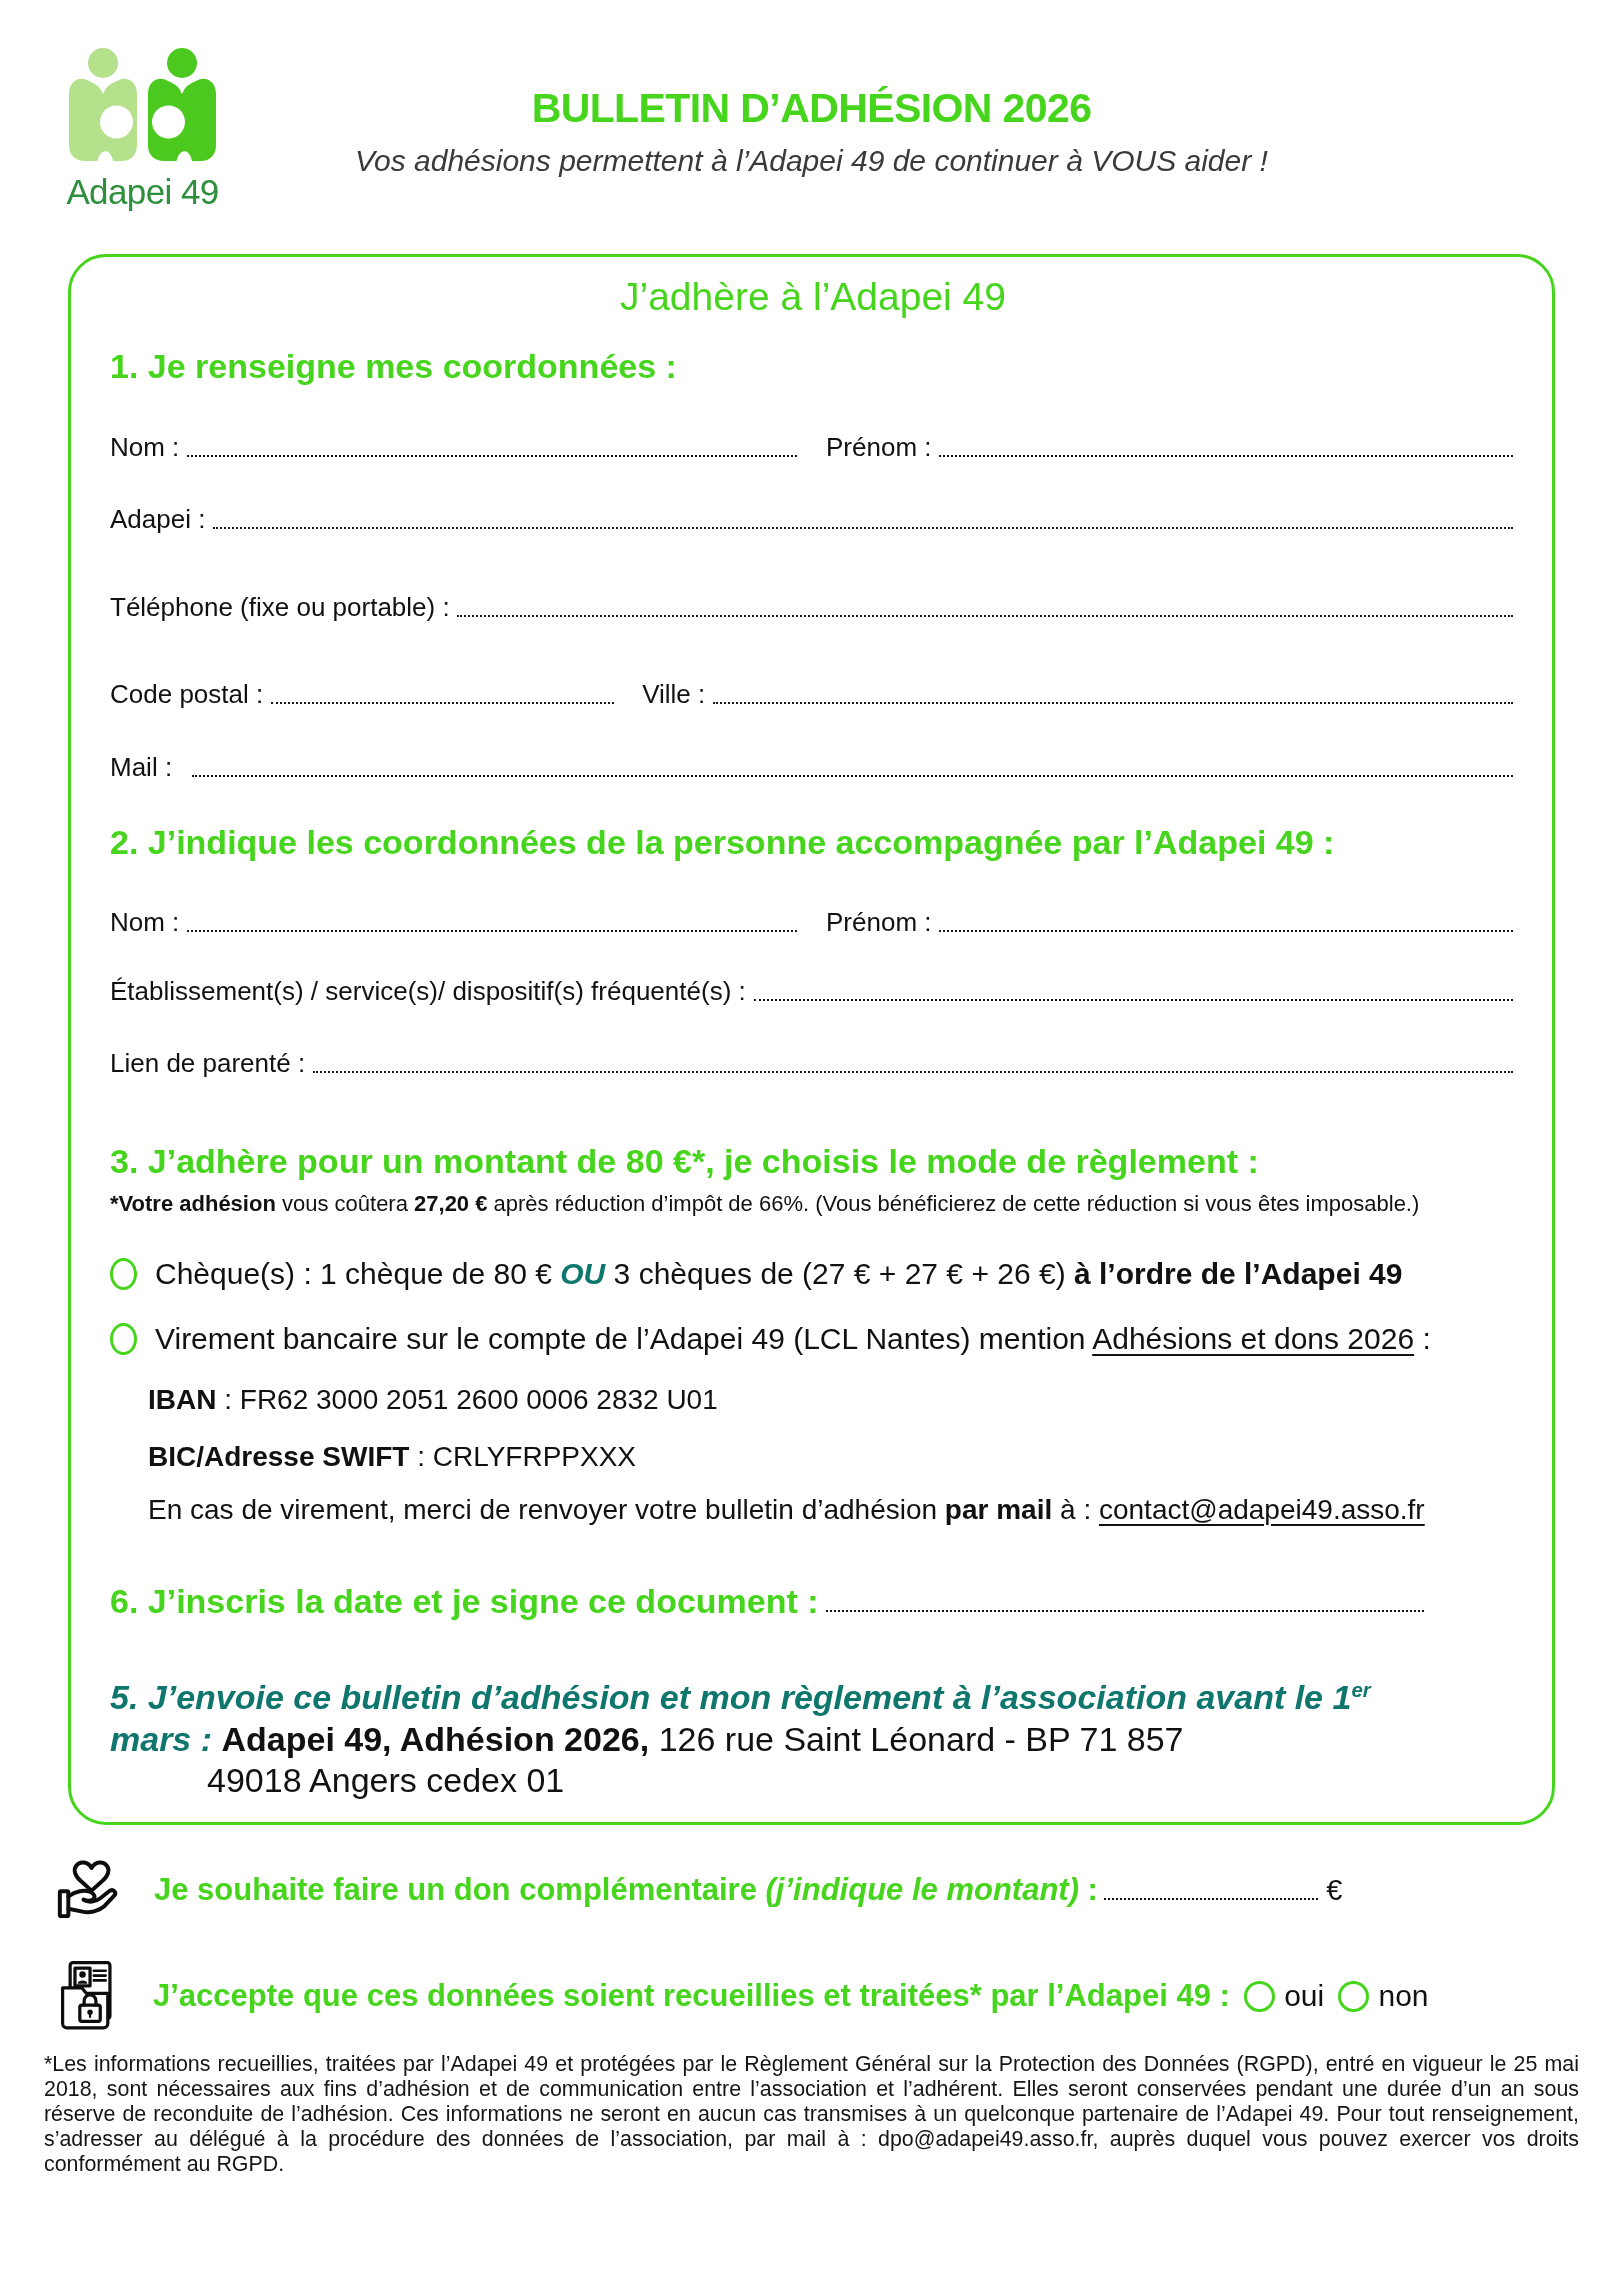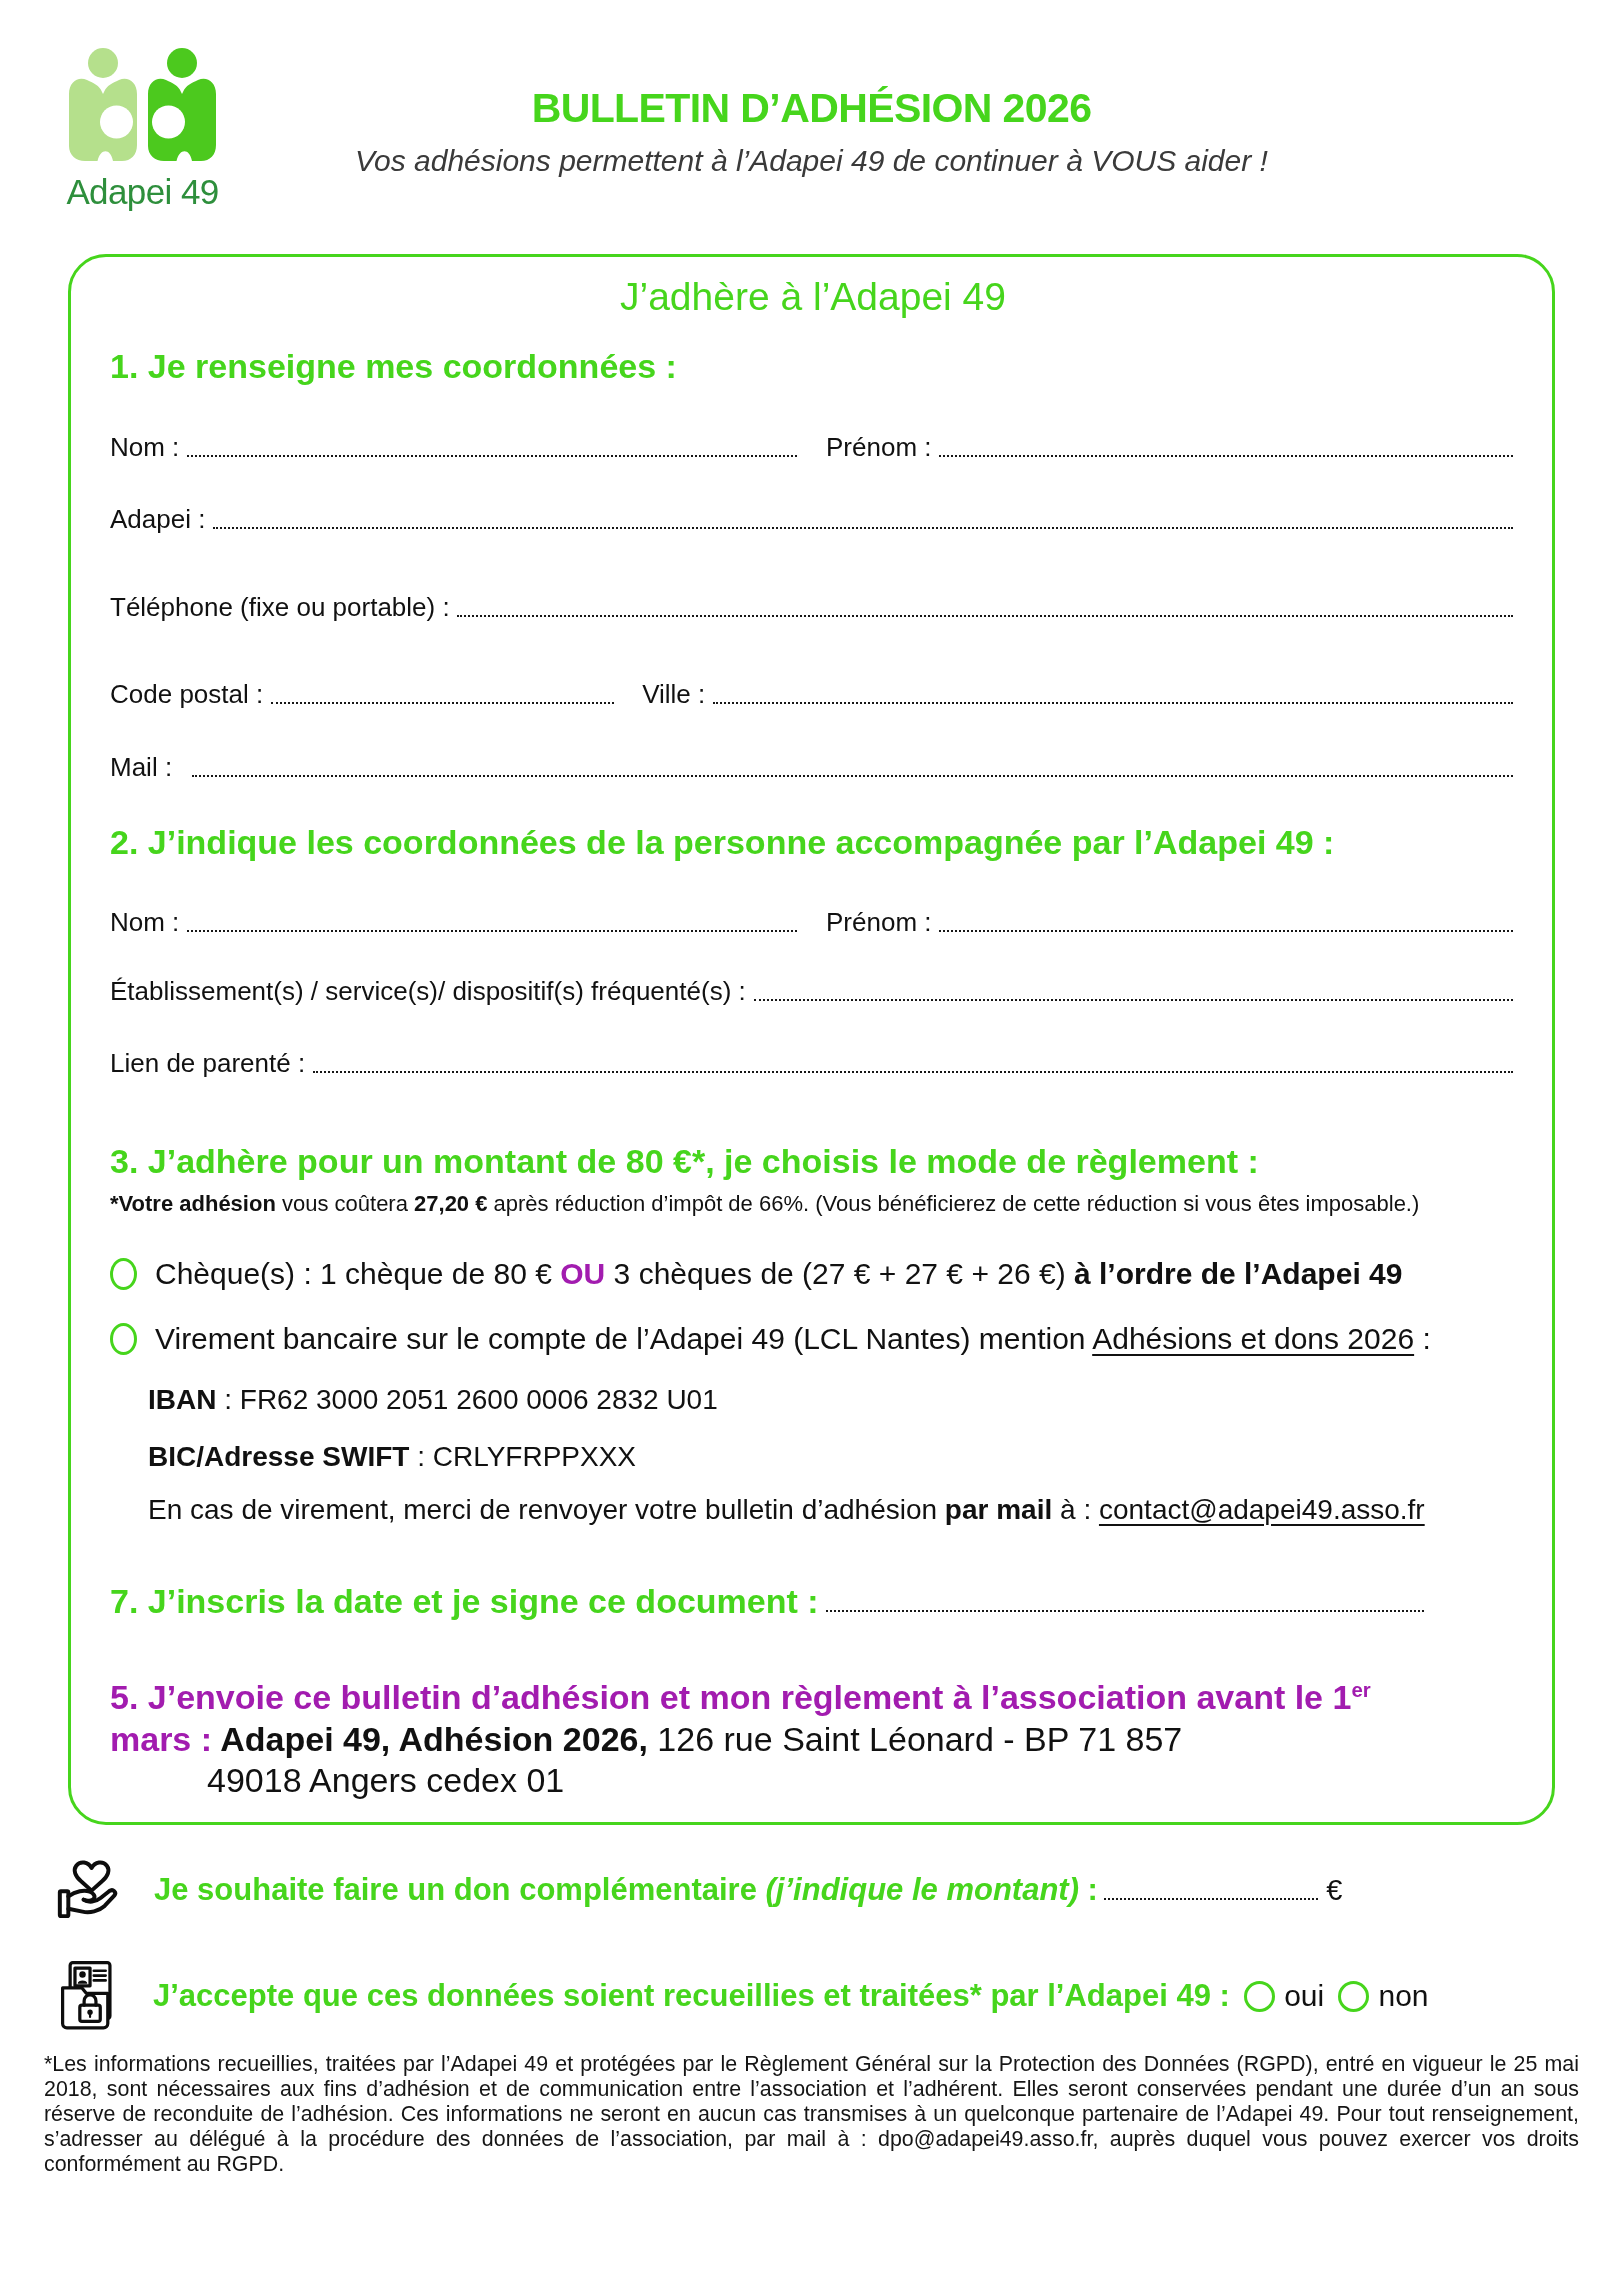--- a/index.html
+++ b/index.html
@@ -44,21 +44,21 @@
   .r-nom2 { margin-top:44px; }
   .r-etab { margin-top:36px; }
   .r-lien { margin-top:40px; }
 
   .s3h { margin-top:62px; }
   .note { margin-top:10.4px; font-size:22px; line-height:26px; color:#111; }
   .opt { display:flex; align-items:center; margin-top:40px; font-size:30px; line-height:34px; }
   .opt2 { margin-top:31px; }
   .opt3 { margin-top:31px; }
   .rad { flex:none; width:27px; height:32.5px; border:3.2px solid #46d51c; border-radius:50%; margin-right:18px; background:#fff; }
-  .green-b { color:#a21caf; font-weight:bold; }
+  .green-b { color:#0f766e; font-weight:bold;font-style:italic; }
   .u { text-decoration:underline; text-decoration-thickness:1.9px; text-underline-offset:4.5px; }
   .sub { margin-left:38px; font-size:28px; line-height:30px; }
   .sub-iban { margin-top:29px; }
   .sub-bic { margin-top:27px; }
   .sub-mailback { margin-top:23px; }
   .idots { display:inline-block; border-bottom:2.6px dotted #161616; height:22px; vertical-align:baseline; margin-left:6.5px; }
   .w650 { width:422px; }
   .w920 { flex:none; width:598px; margin-bottom:9px; }
   .w330 { width:214px; }
 
@@ -177,21 +177,21 @@
       <span class="rad"></span>
       <div><span>Virement bancaire sur le compte de l’Adapei 49 (LCL Nantes) mention </span><span class="u">Adhésions et dons 2026</span><span> :</span></div>
     </div>
 
     <div class="sub sub-iban"><b>IBAN</b><span> : FR62 3000 2051 2600 0006 2832 U01</span></div>
     <div class="sub sub-bic"><b>BIC/Adresse SWIFT</b><span> : CRLYFRPPXXX</span></div>
     <div class="sub sub-mailback"><span>En cas de virement, merci de renvoyer votre bulletin d’adhésion </span><b>par mail</b><span> à : </span><span class="u">contact@adapei49.asso.fr</span></div>
 
 
     <div class="s4row">
-      <span class="sec-h">7. J’inscris la date et je signe ce document :</span>
+      <span class="sec-h">6. J’inscris la date et je signe ce document :</span>
       <span class="dots w920"></span>
     </div>
 
     <div class="s5">
       <div><span class="green-b">5. J’envoie ce bulletin d’adhésion et mon règlement à l’association avant le 1</span><sup class="green-b">er</sup></div>
       <div><span class="green-b">mars : </span><span class="blk-b">Adapei 49, Adhésion 2026,</span><span class="blk"> 126 rue Saint Léonard - BP 71 857</span></div>
       <div class="s5-l3 blk">49018 Angers cedex 01</div>
     </div>
   </div>
 

